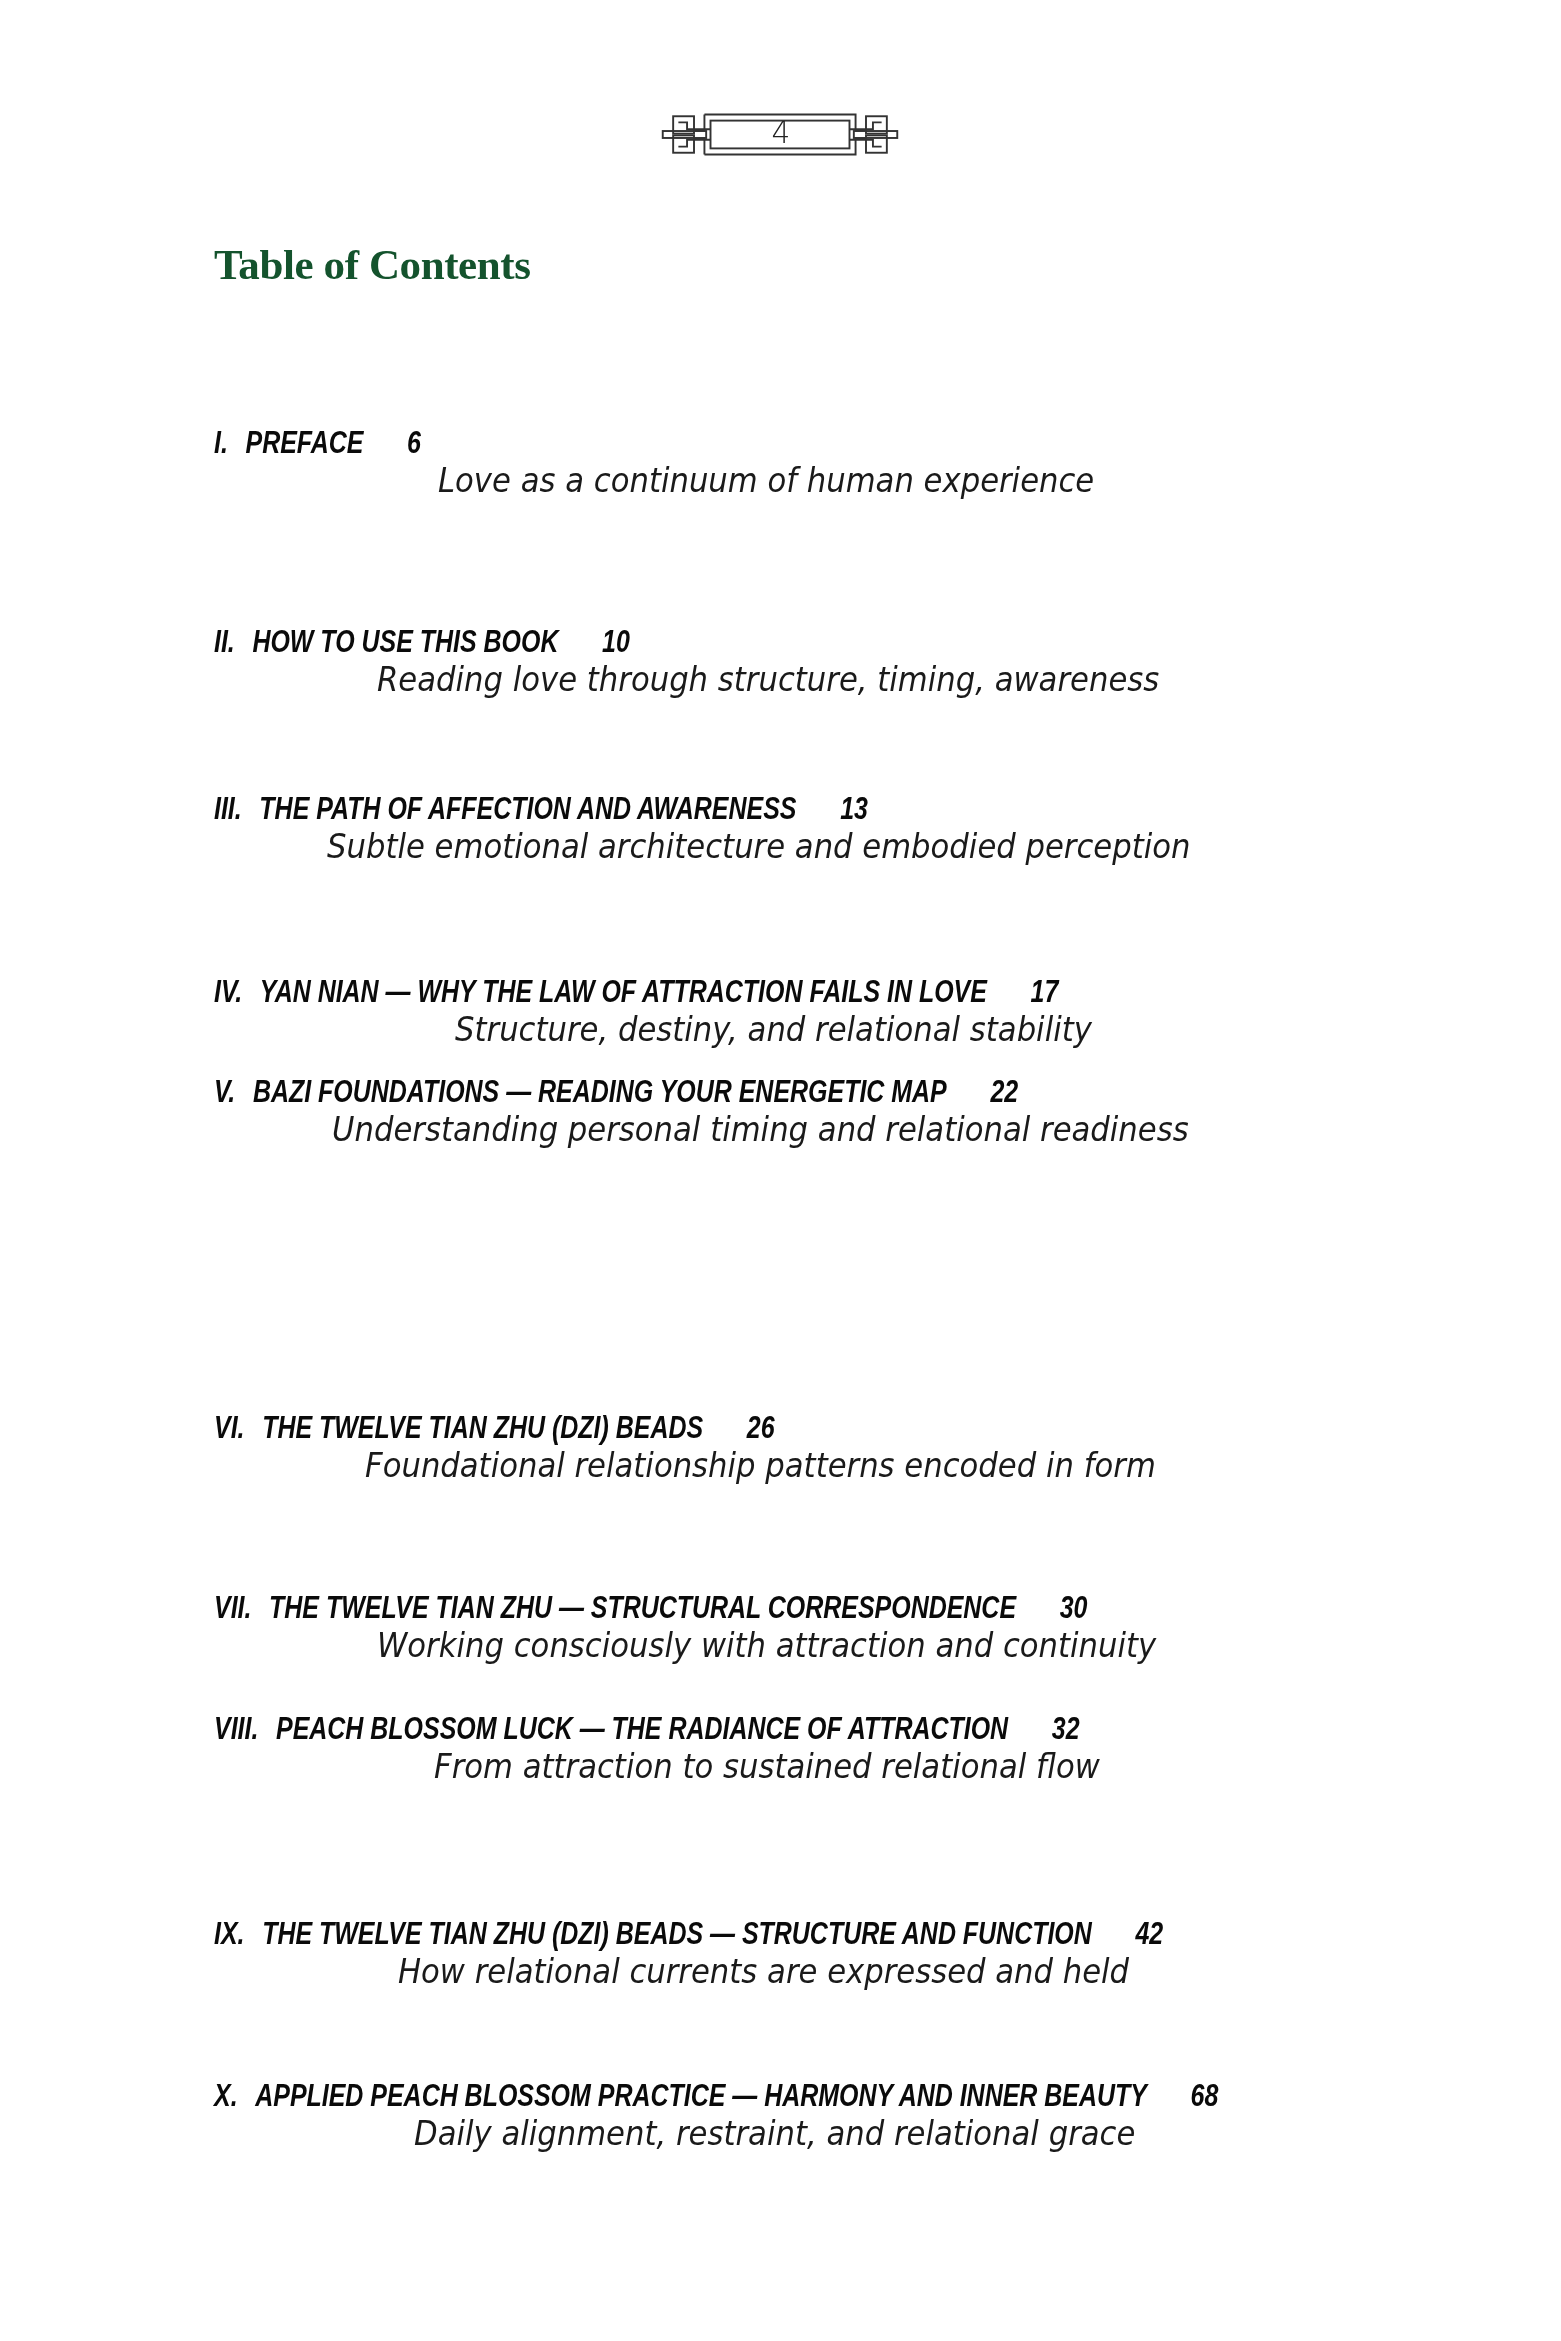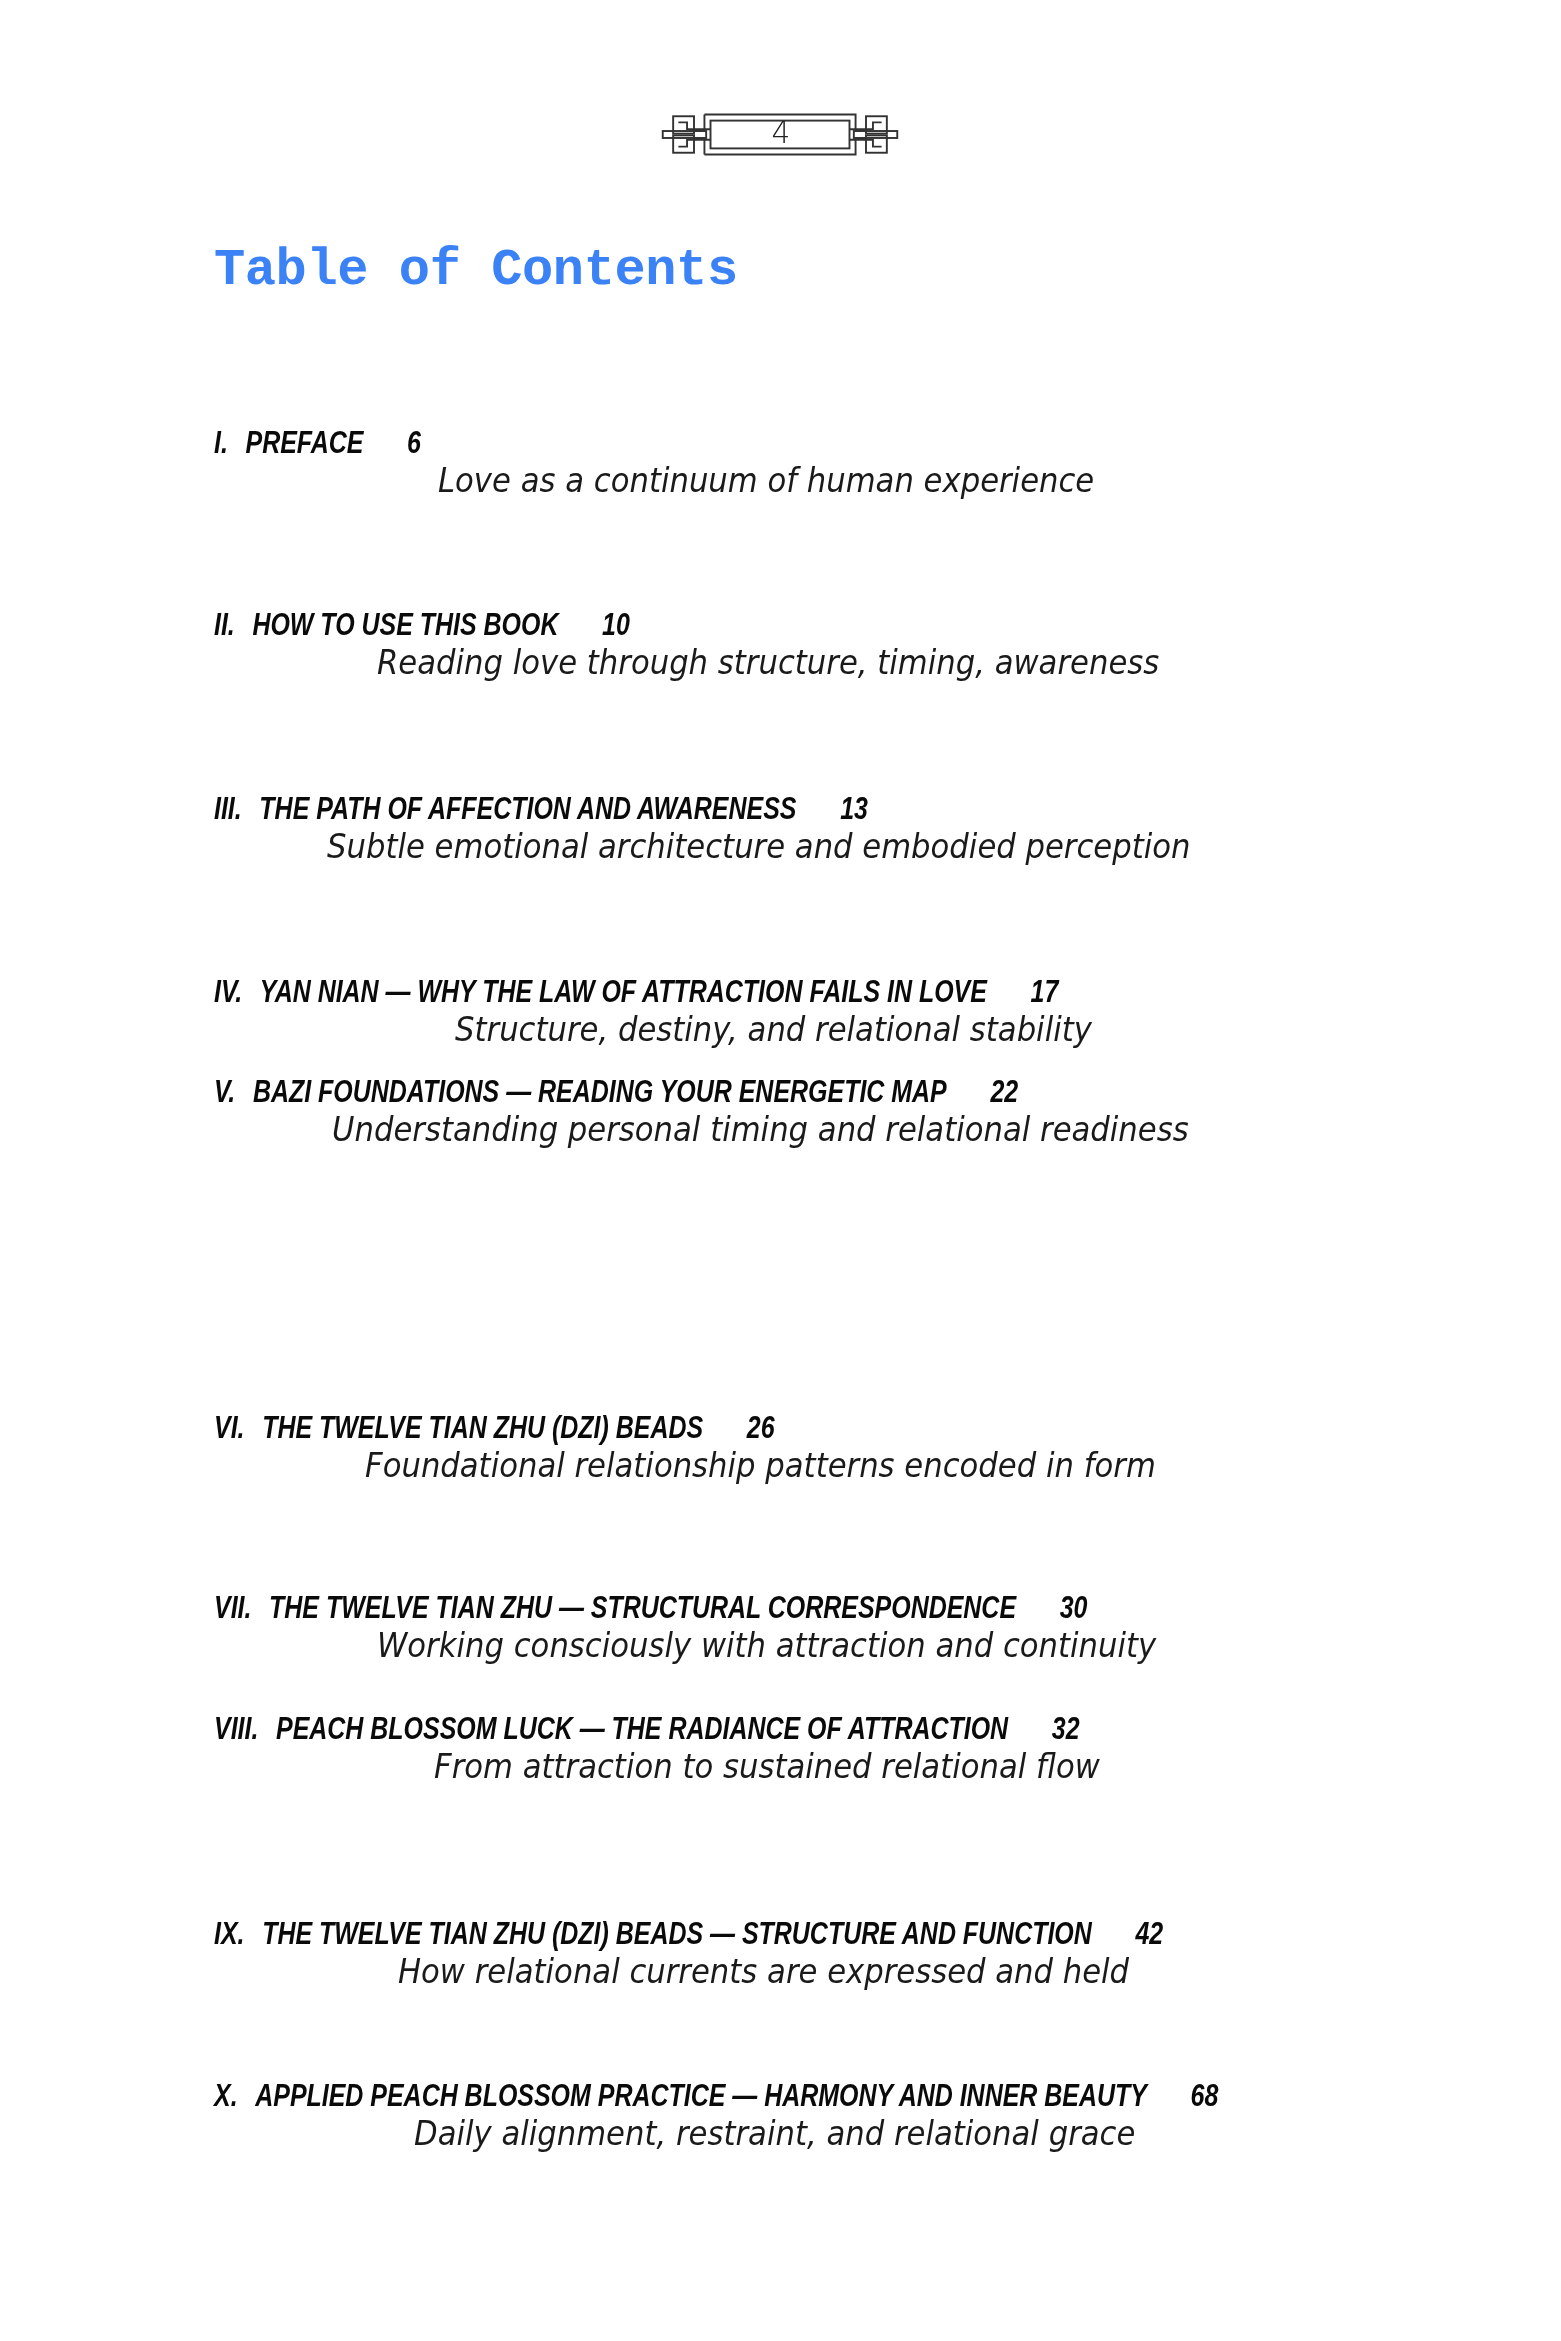--- a/index.html
+++ b/index.html
@@ -1,19 +1,19 @@
 <!DOCTYPE html>
 <html style="font-size:14px"><head>
 <meta charset="utf-8">
 <style>
   html, body { margin: 0; padding: 0; background: #ffffff; }
   body { width: 1561px; height: 2342px; position: relative; overflow: hidden; color: #111; font-family: "Liberation Sans", "DejaVu Sans", sans-serif; }
   .ornament { position: absolute; left: 661px; top: 104px; width: 238px; height: 61px; }
   .page-num { position: absolute; left: 748px; top: 114px; width: 66px; text-align: center; font-family: "DejaVu Sans", sans-serif; font-weight: 200; font-size: 29.5px; line-height: 38px; color: #222; }
-  .title { position: absolute; left: 214px; top: 210px; font-family: Liberation Mono, monospace; font-weight: bold; font-size: 52px; line-height: 52px; color: #3b82f6; letter-spacing: -0.4px; }
+  .title { position: absolute; left: 214px; top: 210px; font-family: Liberation Serif, serif; font-weight: bold; font-size: 43px; line-height: 52px; color: #14532d; letter-spacing: -0.4px; }
   .entry { position: absolute; left: 214px; width: 1214px; font-style: italic; }
   .heading { display: block; white-space: nowrap; transform-origin: left center; transform: scaleX(0.78); font-family: "Liberation Sans", sans-serif; font-weight: bold; font-size: 32px; line-height: 38px; color: #0a0a0a; }
   .heading .gap-a { display: inline-block; width: 22.6px; }
   .heading .gap-b { display: inline-block; width: 56px; }
   .sub { position: absolute; white-space: nowrap; font-family: "DejaVu Sans", sans-serif; font-weight: 200; font-size: 33px; line-height: 43px; color: #1a1a1a; transform-origin: left center; transform: scaleX(0.93); }
 </style>
 </head>
 <body>
 
 <svg class="ornament" viewBox="0 0 274 70" xmlns="http://www.w3.org/2000/svg">
@@ -41,21 +41,21 @@
 </svg>
 <div class="page-num">4</div>
 
 <h1 class="title">Table of Contents</h1>
 
 <div class="entry" style="top:423px">
   <span class="heading"><span>I.</span><span class="gap-a"></span><span>PREFACE</span><span class="gap-b"></span><span>6</span></span>
   <span class="sub" style="left:224px; top:36px">Love as a continuum of human experience</span>
 </div>
 
-<div class="entry" style="top:605px">
+<div class="entry" style="top:622px">
   <span class="heading"><span>II.</span><span class="gap-a"></span><span>HOW TO USE THIS BOOK</span><span class="gap-b"></span><span>10</span></span>
   <span class="sub" style="left:163px; top:36px">Reading love through structure, timing, awareness</span>
 </div>
 
 <div class="entry" style="top:789px">
   <span class="heading"><span>III.</span><span class="gap-a"></span><span>THE PATH OF AFFECTION AND AWARENESS</span><span class="gap-b"></span><span>13</span></span>
   <span class="sub" style="left:113px; top:36px">Subtle emotional architecture and embodied perception</span>
 </div>
 
 <div class="entry" style="top:972px">

